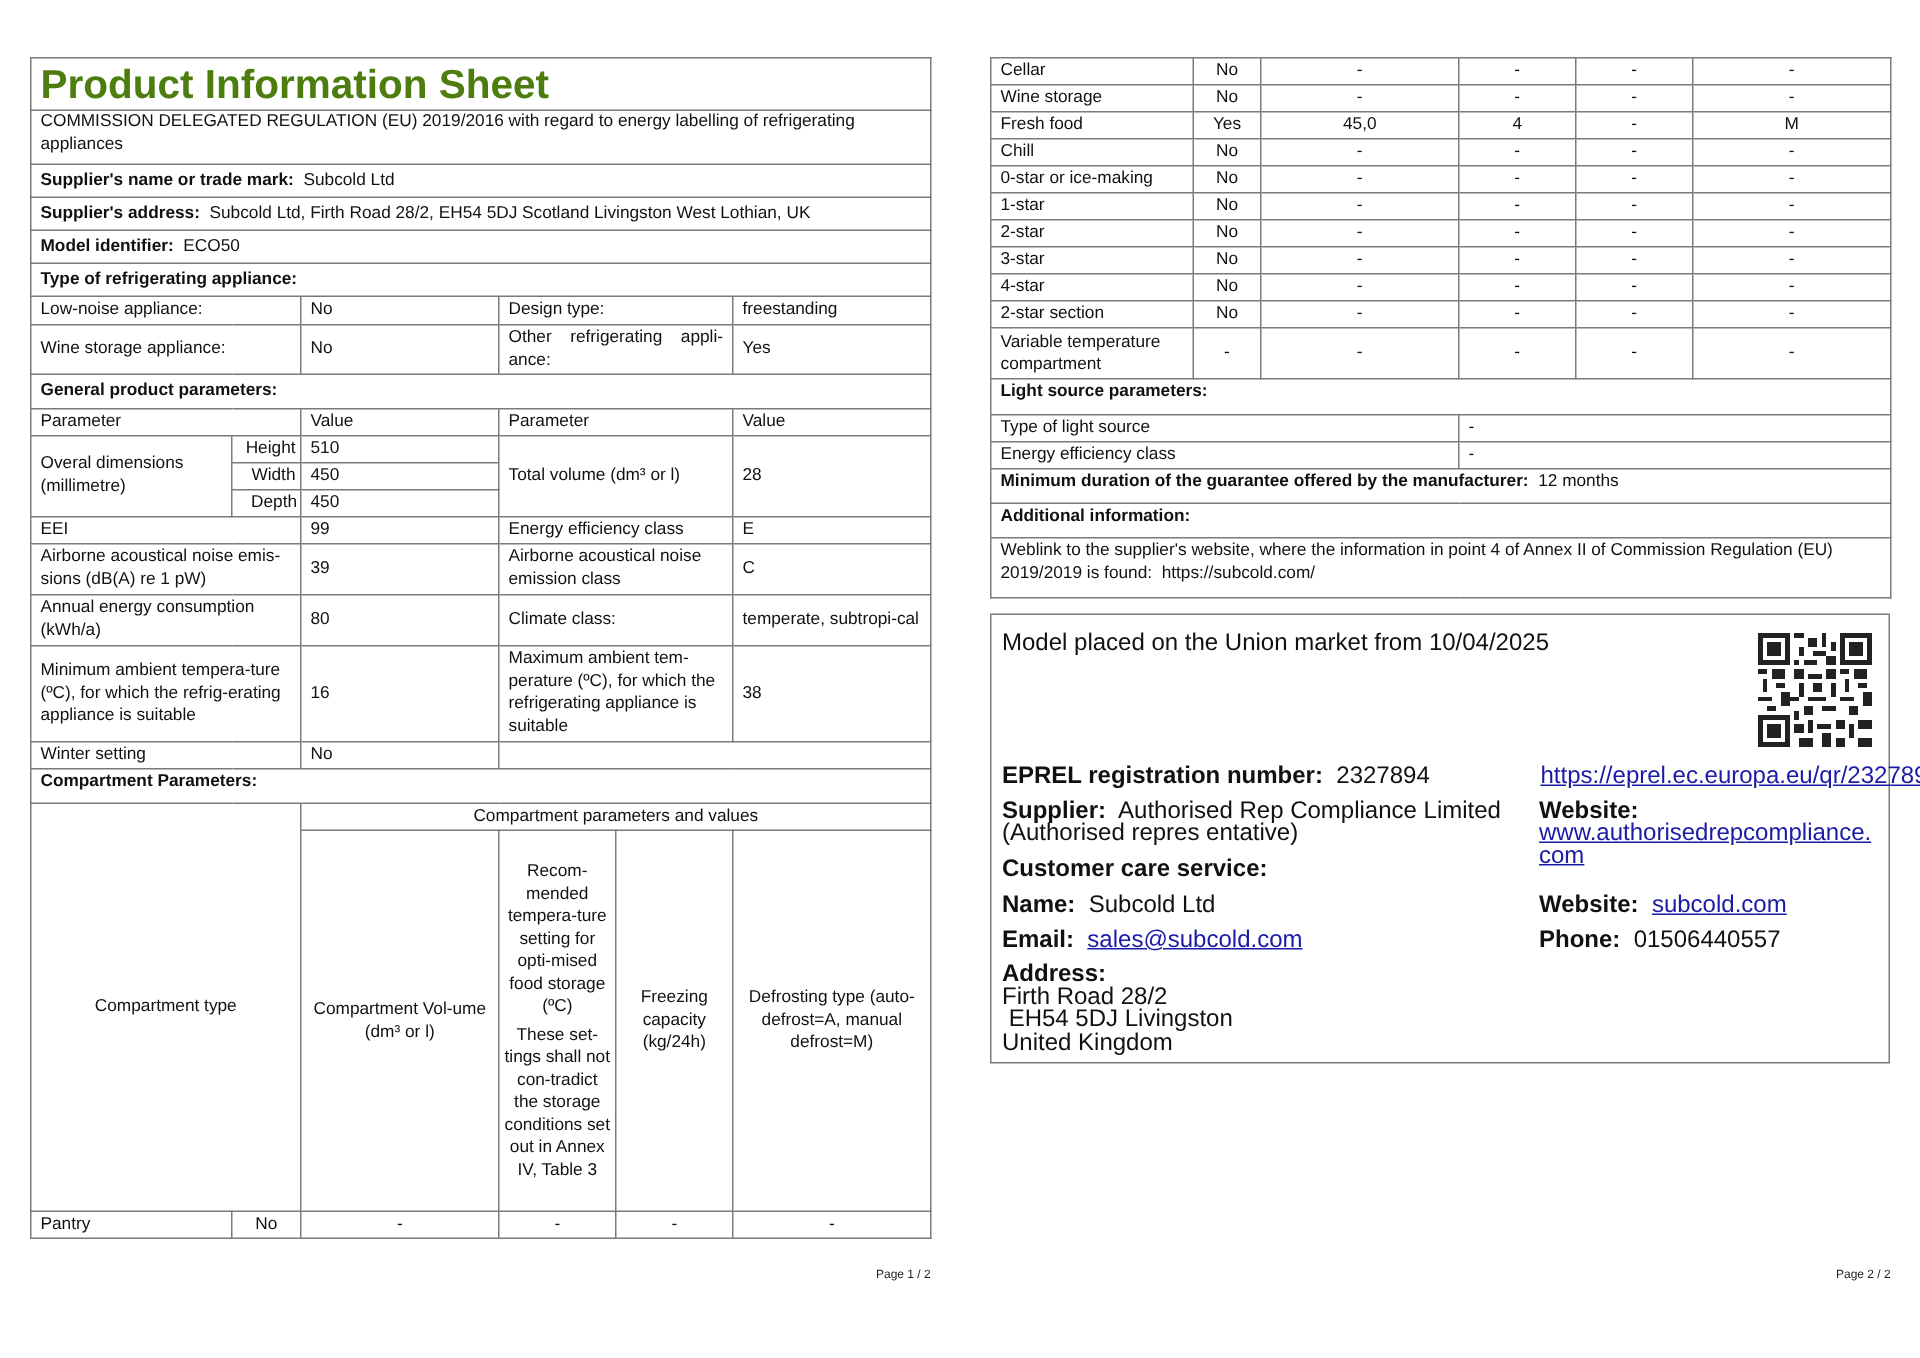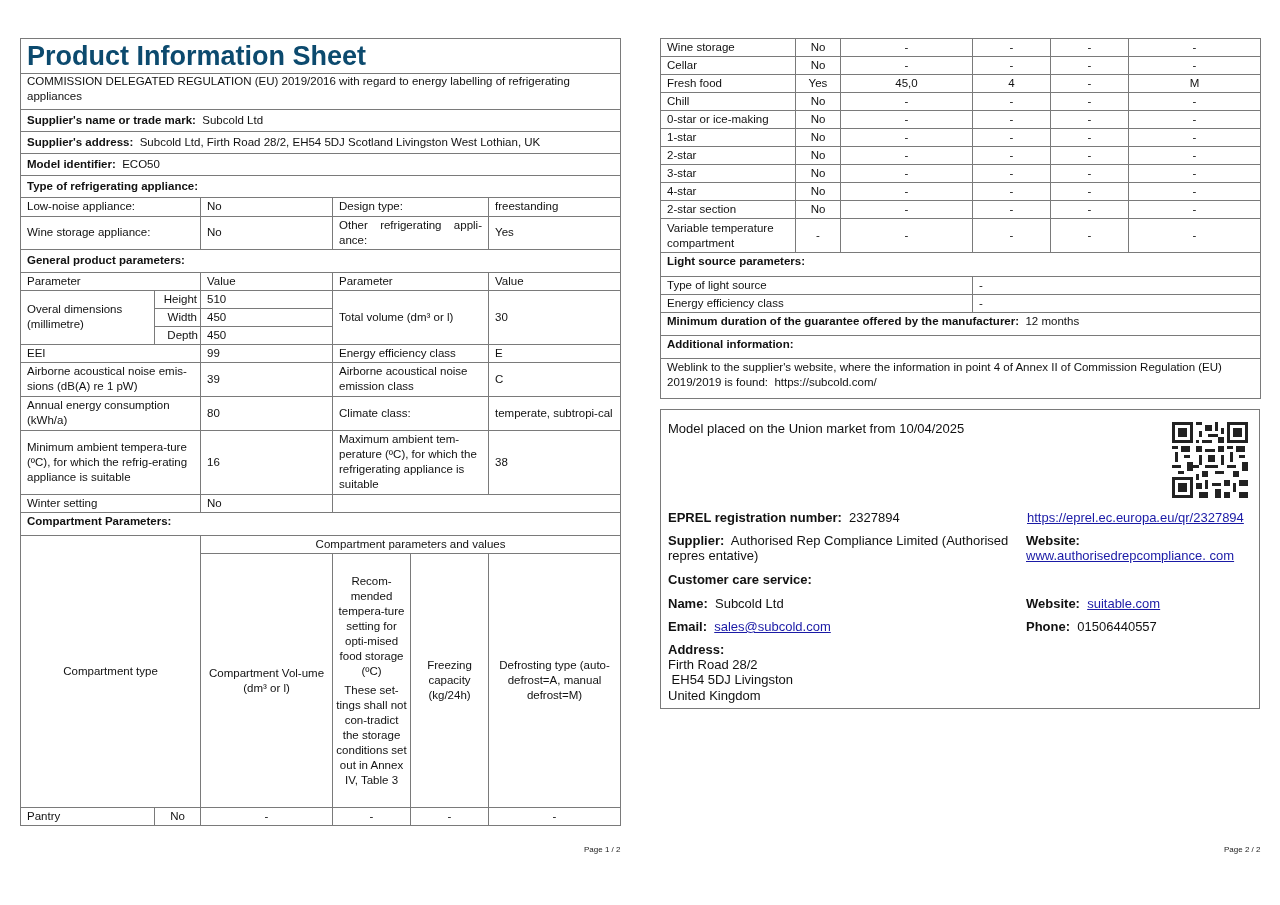--- a/index.html
+++ b/index.html
@@ -4,26 +4,26 @@
 <style>
   html, body { margin:0; padding:0; background:#ffffff; }
   body { width:1280px; height:905px; position:relative; font-family:"Liberation Sans", sans-serif; color:#111; font-size:11.5px; overflow:hidden; }
   .page { position:absolute; top:38px; width:600px; }
   #p1 { left:20px; }
   #p2 { left:660px; }
   table { border-collapse:collapse; width:100%; table-layout:fixed; }
   td { border:1px solid #7a7a7a; padding:1px 6px; vertical-align:middle; line-height:15px; font-size:11.5px; }
   .b { font-weight:bold; }
   .c { text-align:center; }
-  .title { color:#0c4a6e; font-size:27px; font-weight:bold; line-height:30px; padding-top:2px; padding-bottom:2px; }
+  .title { color:#4d7c0f; font-size:27px; font-weight:bold; line-height:30px; padding-top:2px; padding-bottom:2px; }
   .just { text-align:justify; }
   .pagenum { position:absolute; font-size:8px; color:#222; }
   a.lnk { color:#1a1aa6; text-decoration:underline; }
   .box { position:absolute; left:660px; top:409px; width:598px; height:298px; border:1px solid #7a7a7a; }
-  .box .row { position:absolute; left:7px; font-size:13px; line-height:15px; }
+  .box .row { position:absolute; left:7px; font-size:16px; line-height:15px; }
   .qr { position:absolute; left:511px; top:12px; width:76px; height:76px; }
 </style>
 </head>
 <body>
 
 <div class="page" id="p1">
   <table>
     <colgroup>
         <col style="width:600px">
       </colgroup>
@@ -76,21 +76,21 @@
       <td colspan="2">Parameter</td>
       <td>Value</td>
       <td>Parameter</td>
       <td>Value</td>
     </tr>
     <tr style="height:18px;">
       <td rowspan="3">Overal dimensions (millimetre)</td>
       <td style="text-align:right;padding:1px 3px;">Height</td>
       <td>510</td>
       <td rowspan="3">Total volume (dm³ or l)</td>
-      <td rowspan="3">30</td>
+      <td rowspan="3">28</td>
     </tr>
     <tr style="height:18px;">
       <td style="text-align:right;padding:1px 3px;">Width</td>
       <td>450</td>
     </tr>
     <tr style="height:18px;">
       <td style="text-align:right;padding:1px 2px;">Depth</td>
       <td>450</td>
     </tr>
     <tr style="height:18px;">
@@ -168,29 +168,29 @@
     <colgroup>
         <col style="width:135px">
         <col style="width:45px">
         <col style="width:132px">
         <col style="width:78px">
         <col style="width:78px">
         <col style="width:132px">
       </colgroup>
     <tbody id="comp2-body">
         <tr style="height: 18px;">
+          <td>Cellar</td>
+          <td class="c">No</td>
+          <td class="c">-</td>
+          <td class="c">-</td>
+          <td class="c">-</td>
+          <td class="c">-</td>
+        </tr>
+        <tr style="height: 18px;">
           <td>Wine storage</td>
-          <td class="c">No</td>
-          <td class="c">-</td>
-          <td class="c">-</td>
-          <td class="c">-</td>
-          <td class="c">-</td>
-        </tr>
-        <tr style="height: 18px;">
-          <td>Cellar</td>
           <td class="c">No</td>
           <td class="c">-</td>
           <td class="c">-</td>
           <td class="c">-</td>
           <td class="c">-</td>
         </tr>
         <tr style="height: 18px;">
           <td>Fresh food</td>
           <td class="c">Yes</td>
           <td class="c">45,0</td>
@@ -353,21 +353,21 @@
         <rect x="17" y="23" width="2" height="2"></rect>
         <rect x="22" y="23" width="3" height="2"></rect>
     </g>
   </svg>
   <div class="row" style="top:100px;"><span class="b">EPREL registration number:</span>&nbsp; <span>2327894</span></div>
   <a class="row lnk" style="left:366px;top:100px;">https://eprel.ec.europa.eu/qr/2327894</a>
   <div class="row" style="left:365px;top:123px;width:228px;"><span class="b">Website:</span>&nbsp; <a class="lnk">www.authorisedrepcompliance. com</a></div>
   <div class="row" style="top:123px;width:350px;"><span class="b">Supplier:</span>&nbsp; <span>Authorised Rep Compliance Limited (Authorised repres entative)</span></div>
   <div class="row b" style="top:162px;">Customer care service:</div>
   <div class="row" style="top:186px;"><span class="b">Name:</span>&nbsp; <span>Subcold Ltd</span></div>
-  <div class="row" style="left:365px;top:186px;"><span class="b">Website:</span>&nbsp; <a class="lnk">suitable.com</a></div>
+  <div class="row" style="left:365px;top:186px;"><span class="b">Website:</span>&nbsp; <a class="lnk">subcold.com</a></div>
   <div class="row" style="top:209px;"><span class="b">Email:</span>&nbsp; <a class="lnk">sales@subcold.com</a></div>
   <div class="row" style="left:365px;top:209px;"><span class="b">Phone:</span>&nbsp; <span>01506440557</span></div>
   <div class="row b" style="top:232px;">Address:</div>
   <div class="row" style="top:247px;white-space:pre;">Firth Road 28/2</div>
   <div class="row" style="top:262px;white-space:pre;"> EH54 5DJ Livingston</div>
   <div class="row" style="top:278px;white-space:pre;">United Kingdom</div>
 </div>
 <div class="pagenum" style="left:1224px;top:845px;">Page 2 / 2</div>
 
 </body></html>

